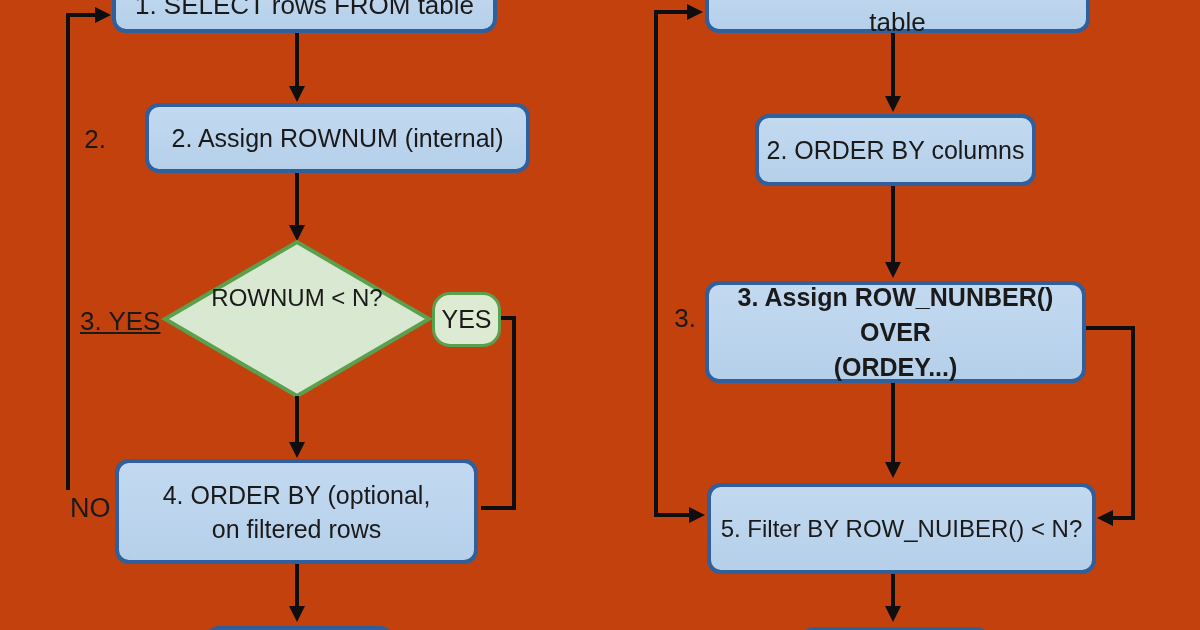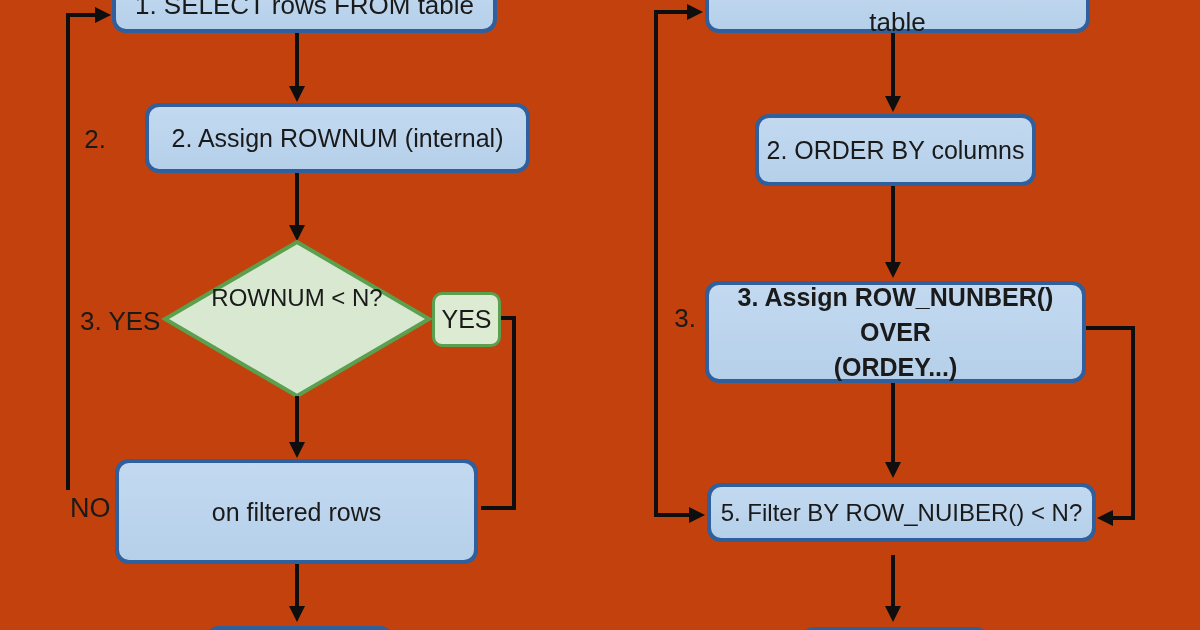--- a/index.html
+++ b/index.html
@@ -14,21 +14,21 @@
   .box{
     position:absolute;z-index:2;box-sizing:border-box;
     background:linear-gradient(180deg,#c2d9f0 0%,var(--box-fill,#b6d0ea) 100%);
     border:4px solid var(--box-border,#2f5f9c);border-radius:14px;
     display:flex;flex-direction:column;align-items:center;justify-content:center;
     text-align:center;font-size:25px;line-height:34px;color:var(--text,#1a1a1a);
   }
   .greenbox{
     position:absolute;z-index:2;box-sizing:border-box;
     background:var(--yes-fill,#ddebd2);
-    border:3px solid var(--diamond-border,#5ba04f);border-radius:10px;
+    border:3px solid var(--diamond-border,#5ba04f);border-radius:18px;
     display:flex;align-items:center;justify-content:center;
     font-size:25px;color:var(--text,#1a1a1a);
   }
   .lbl{position:absolute;z-index:2;font-size:26px;color:var(--text,#1a1a1a);white-space:nowrap;}
   .dtext{
     position:absolute;z-index:2;text-align:center;
     font-size:24px;line-height:33px;color:var(--text,#1a1a1a);
   }
   .f26{font-size:26px;}
   .f24{font-size:24px;}
@@ -78,43 +78,44 @@
 
   <div class="dtext" style="left:187px;top:281px;width:220px;">
     <div>ROWNUM &lt; N?</div>
   </div>
 
   <div class="greenbox" style="left:432px;top:292px;width:69px;height:55px;">
     <span>YES</span>
   </div>
 
   <div class="box" style="left:115px;top:459px;width:363px;height:105px;">
+    <div>4. ORDER BY (optional,</div>
     <div>on filtered rows</div>
   </div>
 
   <div class="box" style="left:205px;top:626px;width:189px;height:40px;"></div>
 
   <div class="lbl" style="left:56px;top:124px;width:50px;text-align:right;">2.</div>
-  <div class="lbl" style="left:80px;top:306px;">3. YES</div>
+  <div class="lbl" style="left:80px;top:306px;text-decoration:underline;">3. YES</div>
   <div class="lbl" style="left:70px;top:493px;font-size:27px;">NO</div>
 
   <div class="box f26" style="left:705px;top:-23px;width:385px;height:56px;">
     <span>1. SELECT columns FROM table</span>
   </div>
 
   <div class="box" style="left:755px;top:114px;width:281px;height:72px;">
     <span>2. ORDER BY columns</span>
   </div>
 
   <div class="box" style="left:705px;top:281px;width:381px;height:102px;line-height:35px;font-weight:bold;">
     <div>3. Assign ROW_NUNBER() OVER</div>
     <div>(ORDEY...)</div>
   </div>
 
-  <div class="box f24" style="left:707px;top:483px;width:389px;height:59px;">
+  <div class="box f24" style="left:707px;top:483px;width:389px;height:91px;">
     <span>5. Filter BY ROW_NUIBER() &lt; N?</span>
   </div>
 
   <div class="box" style="left:800px;top:627px;width:190px;height:40px;"></div>
 
   <div class="lbl" style="left:664px;top:303px;width:32px;text-align:right;">3.</div>
 
 </div>
 
 </body></html>

